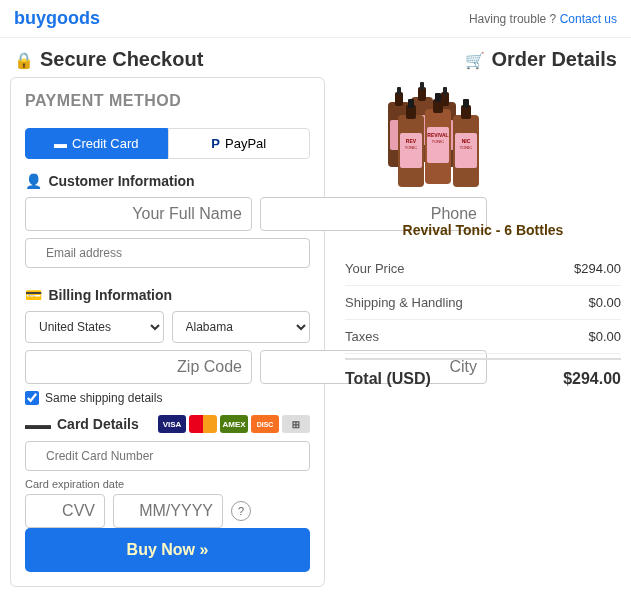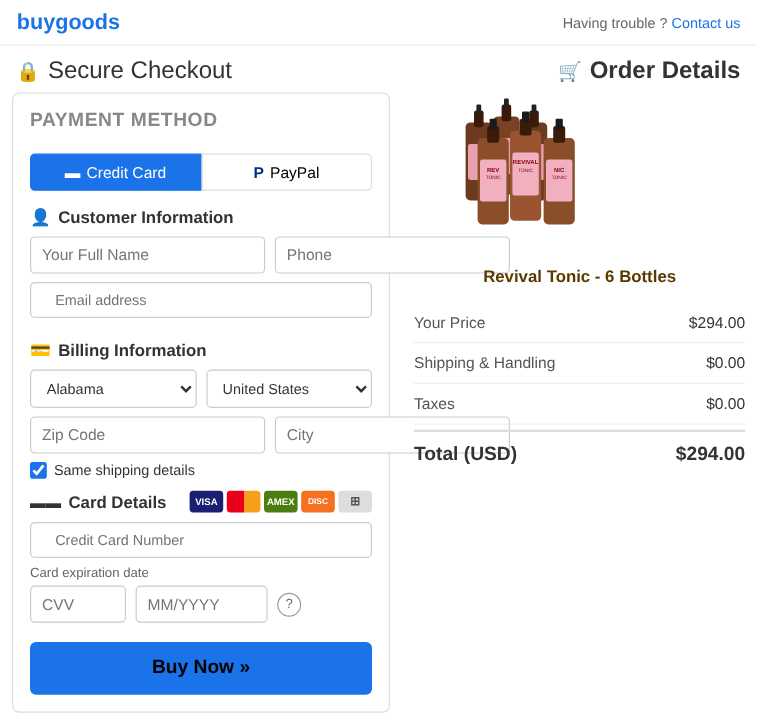--- a/index.html
+++ b/index.html
@@ -6,21 +6,21 @@
     body { font-family: Arial, sans-serif; font-size: 13px; color: #333; background: #fff; width: 631px; }
 
     
     .header { display: flex; justify-content: space-between; align-items: center; padding: 8px 14px; border-bottom: 1px solid #eee; }
     .logo { color: #1a73e8; font-size: 18px; font-weight: bold; }
     .header-right { font-size: 12px; color: #666; }
     .header-right a { color: #1a73e8; text-decoration: none; }
 
     
     .page-title-row { display: flex; justify-content: space-between; align-items: center; padding: 10px 14px 6px; }
-    .page-title { font-size: 20px; font-weight: normal; color: #333; display: flex; align-items: center; gap: 6px; }
+    .page-title { font-size: 20px; font-weight: bold; color: #333; display: flex; align-items: center; gap: 6px; }
     .order-title { font-size: 20px; font-weight: bold; color: #333; display: flex; align-items: center; gap: 6px; }
 
     
     .main { display: flex; gap: 0; padding: 0 10px 10px; }
     .left-panel { width: 315px; min-width: 315px; }
     .right-panel { flex: 1; padding-left: 20px; }
 
     
     .payment-box { border: 1px solid #ddd; border-radius: 6px; padding: 14px; }
     .section-label { font-size: 16px; font-weight: bold; color: #888; letter-spacing: 0.5px; margin-bottom: 18px; text-transform: uppercase; }
@@ -29,21 +29,21 @@
     .payment-tabs { display: flex; gap: 0; margin-bottom: 14px; }
     .tab-btn { flex: 1; padding: 7px 10px; border: 1px solid #ddd; background: #fff; cursor: pointer; font-size: 13px; display: flex; align-items: center; justify-content: center; gap: 5px; }
     .tab-btn.active { background: #1a73e8; color: #fff; border-color: #1a73e8; border-radius: 4px 0 0 4px; }
     .tab-btn:last-child { border-radius: 0 4px 4px 0; }
 
     
     .section-heading { font-size: 14px; font-weight: bold; color: #333; margin: 12px 0 8px; display: flex; align-items: center; gap: 6px; }
 
     
     .input-row { display: flex; gap: 8px; margin-bottom: 7px; }
-    .input-field { flex: 1; padding: 7px 9px; border: 1px solid #ccc; border-radius: 4px; font-size: 13px; color: #999; outline: none; }
+    .input-field { flex: 1; padding: 7px 9px; border: 1px solid #ccc; border-radius: 4px; font-size: 16px; color: #999; outline: none; text-align: right; }
     .input-full { width: 100%; padding: 7px 20px; border: 1px solid #ccc; border-radius: 4px; font-size: 12px; color: #999; margin-bottom: 7px; outline: none; }
     .select-field { flex: 1; padding: 7px 9px; border: 1px solid #ccc; border-radius: 4px; font-size: 12px; color: #333; background: #fff; appearance: auto; }
 
     
     .checkbox-row { display: flex; align-items: center; gap: 6px; margin: 6px 0 10px; }
     .checkbox-row input[type=checkbox] { accent-color: #1a73e8; width: 14px; height: 14px; }
     .checkbox-row label { font-size: 12px; color: #333; }
 
     
     .card-details-header { display: flex; justify-content: space-between; align-items: center; margin-bottom: 8px; }
@@ -54,21 +54,21 @@
     .amex-icon { background: #4d7c0f; color: #fff; }
     .disc-icon { background: #f76f20; color: #fff; }
     .grid-icon { background: #ddd; color: #555; font-size: 10px; }
 
     
     .cvv-row { display: flex; gap: 8px; align-items: center; }
     .cvv-row .input-field { max-width: 100px; }
     .help-icon { width: 20px; height: 20px; border-radius: 50%; border: 1px solid #999; display: flex; align-items: center; justify-content: center; font-size: 11px; color: #666; cursor: pointer; }
 
     
-    .buy-now-btn { width: 100%; padding: 13px; background: #1a73e8; color: #000000; border: none; border-radius: 5px; font-size: 16px; font-weight: bold; cursor: pointer; margin-top: 16px; }
+    .buy-now-btn { width: 100%; padding: 13px; background: #1a73e8; color: #fef9c3; border: none; border-radius: 5px; font-size: 16px; font-weight: bold; cursor: pointer; margin-top: 0; }
 
     
     .product-img-area { height: 145px; display: flex; justify-content: center; align-items: center; position: relative; }
 
     .product-name { text-align: center; font-size: 14px; font-weight: bold; color: #5a3a00; margin-bottom: 14px; }
 
     
     .price-row { display: flex; justify-content: space-between; padding: 9px 0; border-bottom: 1px solid #eee; font-size: 13px; }
     .price-row:last-child { border-bottom: none; }
     .price-label { color: #555; }
@@ -139,24 +139,24 @@
       </div>
       <input class="input-full" type="text" placeholder="Email address" style="">
 
       
       <div class="section-heading">
         <span class="icon-card"></span>
         <span>Billing Information</span>
       </div>
       <div class="input-row">
         <select class="select-field">
-          <option>Alabama</option>
+          <option>United States</option>
         </select>
         <select class="select-field">
-          <option>United States</option>
+          <option>Alabama</option>
         </select>
       </div>
       <div class="input-row">
         <input class="input-field" type="text" placeholder="Zip Code" style="">
         <input class="input-field" type="text" placeholder="City" style="">
       </div>
       <div class="checkbox-row">
         <input type="checkbox" id="same-ship" checked="" style="">
         <label for="same-ship">Same shipping details</label>
       </div>

